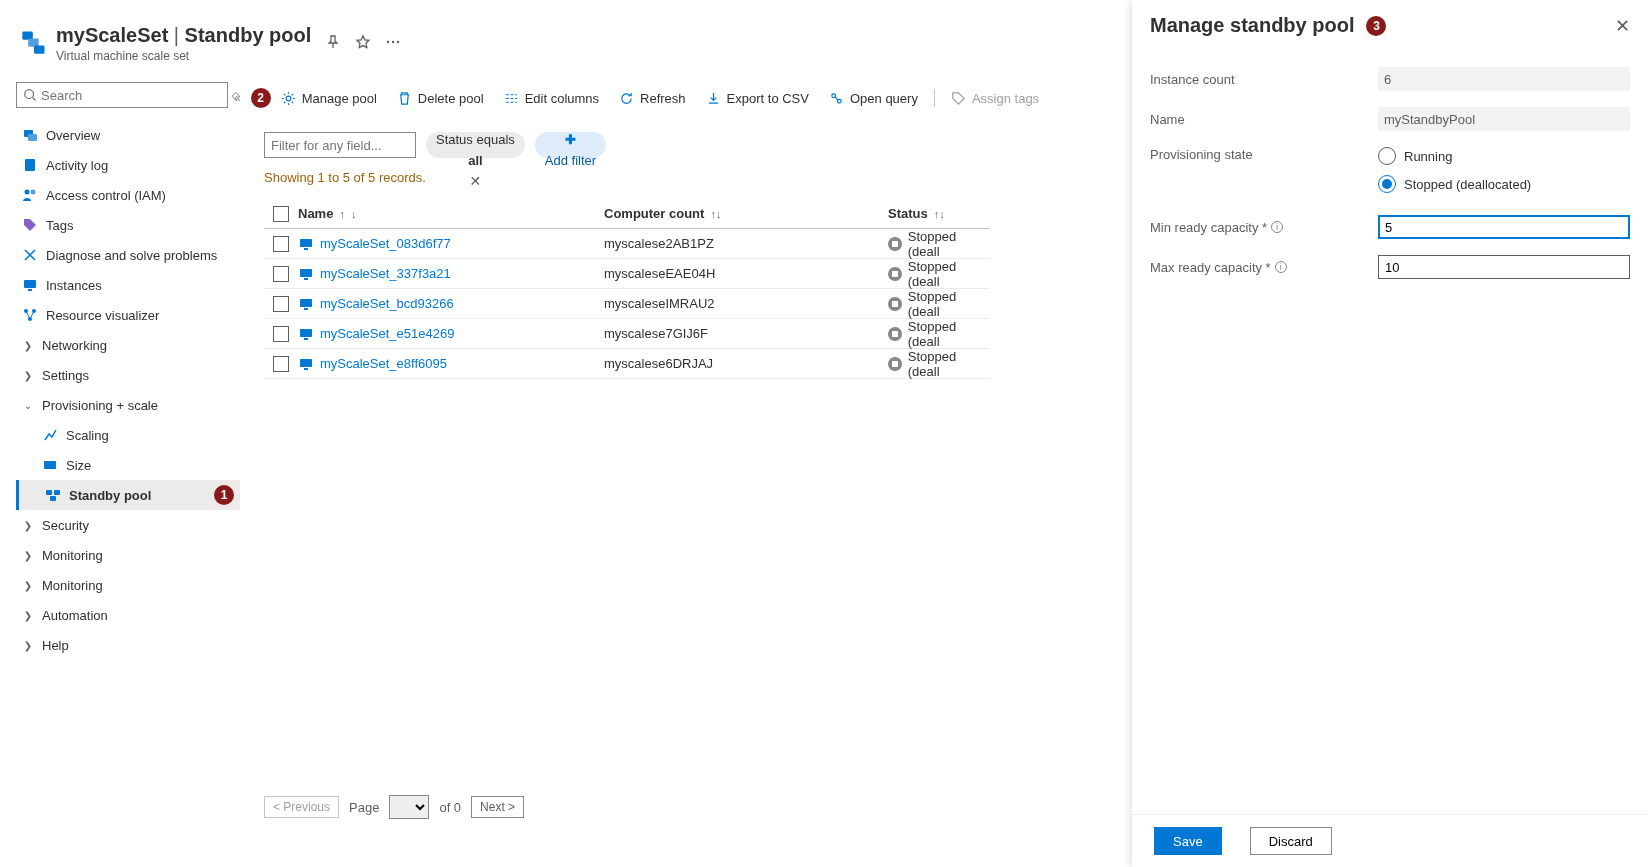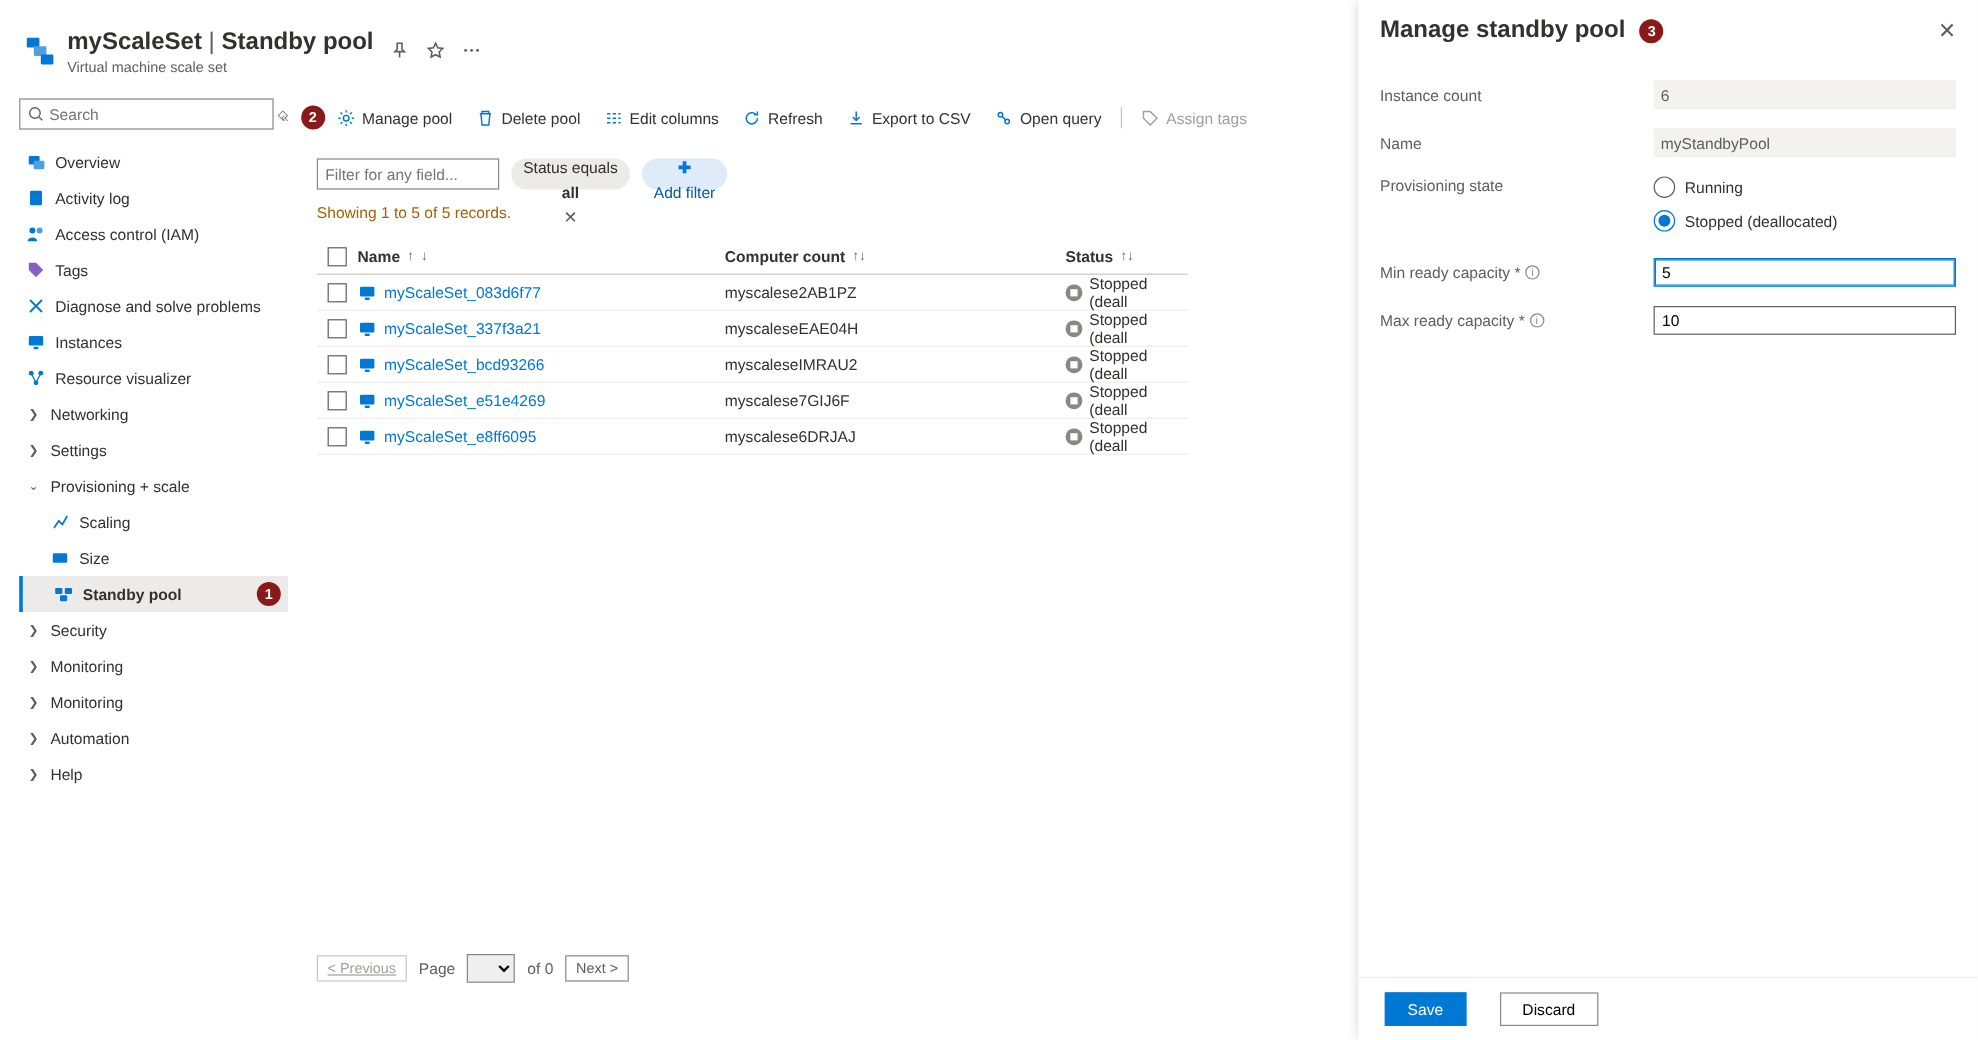--- a/index.html
+++ b/index.html
@@ -63,21 +63,21 @@
   .checkbox { width:16px; height:16px; border:1px solid #605e5c; background:#fff; }
   .trow .vm-sm { width:16px; height:16px; }
   .trow a { color:#0078d4; text-decoration:none; }
   .sort-arrow { font-size: 11px; color:#605e5c; }
   .status-dot { width:14px; height:14px; border-radius:50%; background:#8a8886; display:inline-flex; align-items:center; justify-content:center; }
   .status-dot::after { content:''; width:6px; height:6px; background:#fff; }
 
   
   .pager { position:absolute; bottom: 48px; left: 36px; display:flex; align-items:center; gap:10px; color:#605e5c; }
   .pager .pbtn { border:1px solid #8a8886; padding: 3px 8px; font-size:12px; background:#fff; cursor:pointer; }
-  .pager .pbtn.disabled { color:#a19f9d; border-color:#c8c6c4; cursor:default;text-decoration:underline; }
+  .pager .pbtn.disabled { color:#a19f9d; border-color:#c8c6c4; cursor:default; }
   .pager select { border:1px solid #8a8886; height:24px; width:40px; }
 
   
   .panel { position:absolute; top:0; right:0; bottom:0; width: 516px; background:#fff; box-shadow: -2px 0 8px rgba(0,0,0,0.12); display:flex; flex-direction:column; }
   .panel-header { display:flex; align-items:center; padding: 14px 18px 12px 18px; gap: 48px; }
   .panel-title { font-size: 20px; font-weight:600; flex:1; display:flex; align-items:center; gap:6px; }
   .panel-close { font-size: 18px; color:#605e5c; cursor:pointer; }
   .panel-body { padding: 10px 18px; flex:1; overflow:auto; }
   .form-row { display:flex; align-items:center; min-height: 40px; }
   .form-row .flabel { width: 228px; color:#605e5c; font-size:13px; display:flex; align-items:center; gap:4px;}

